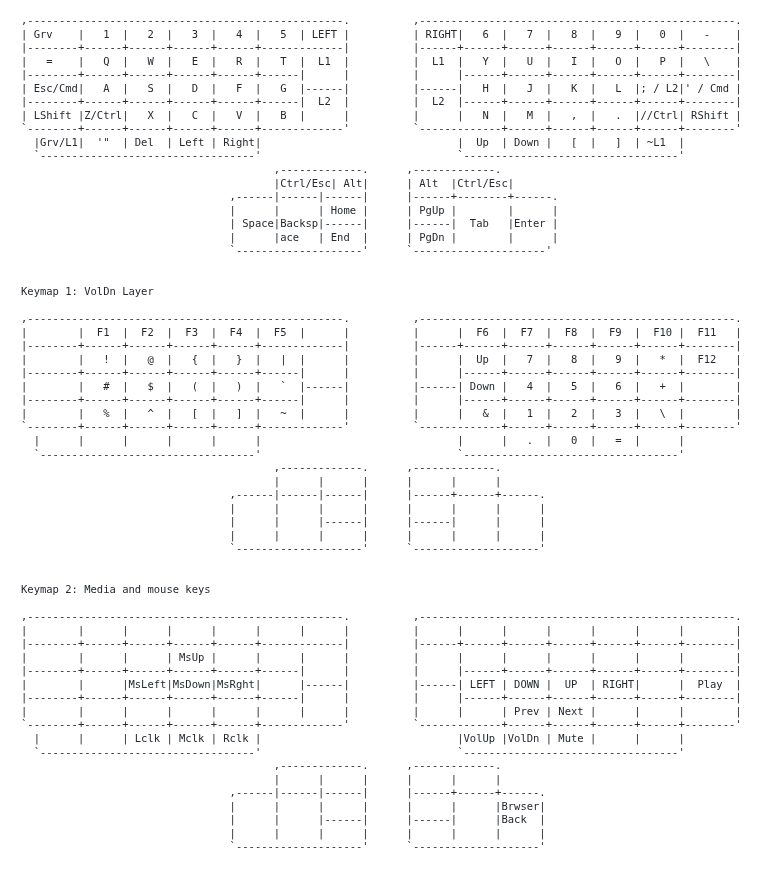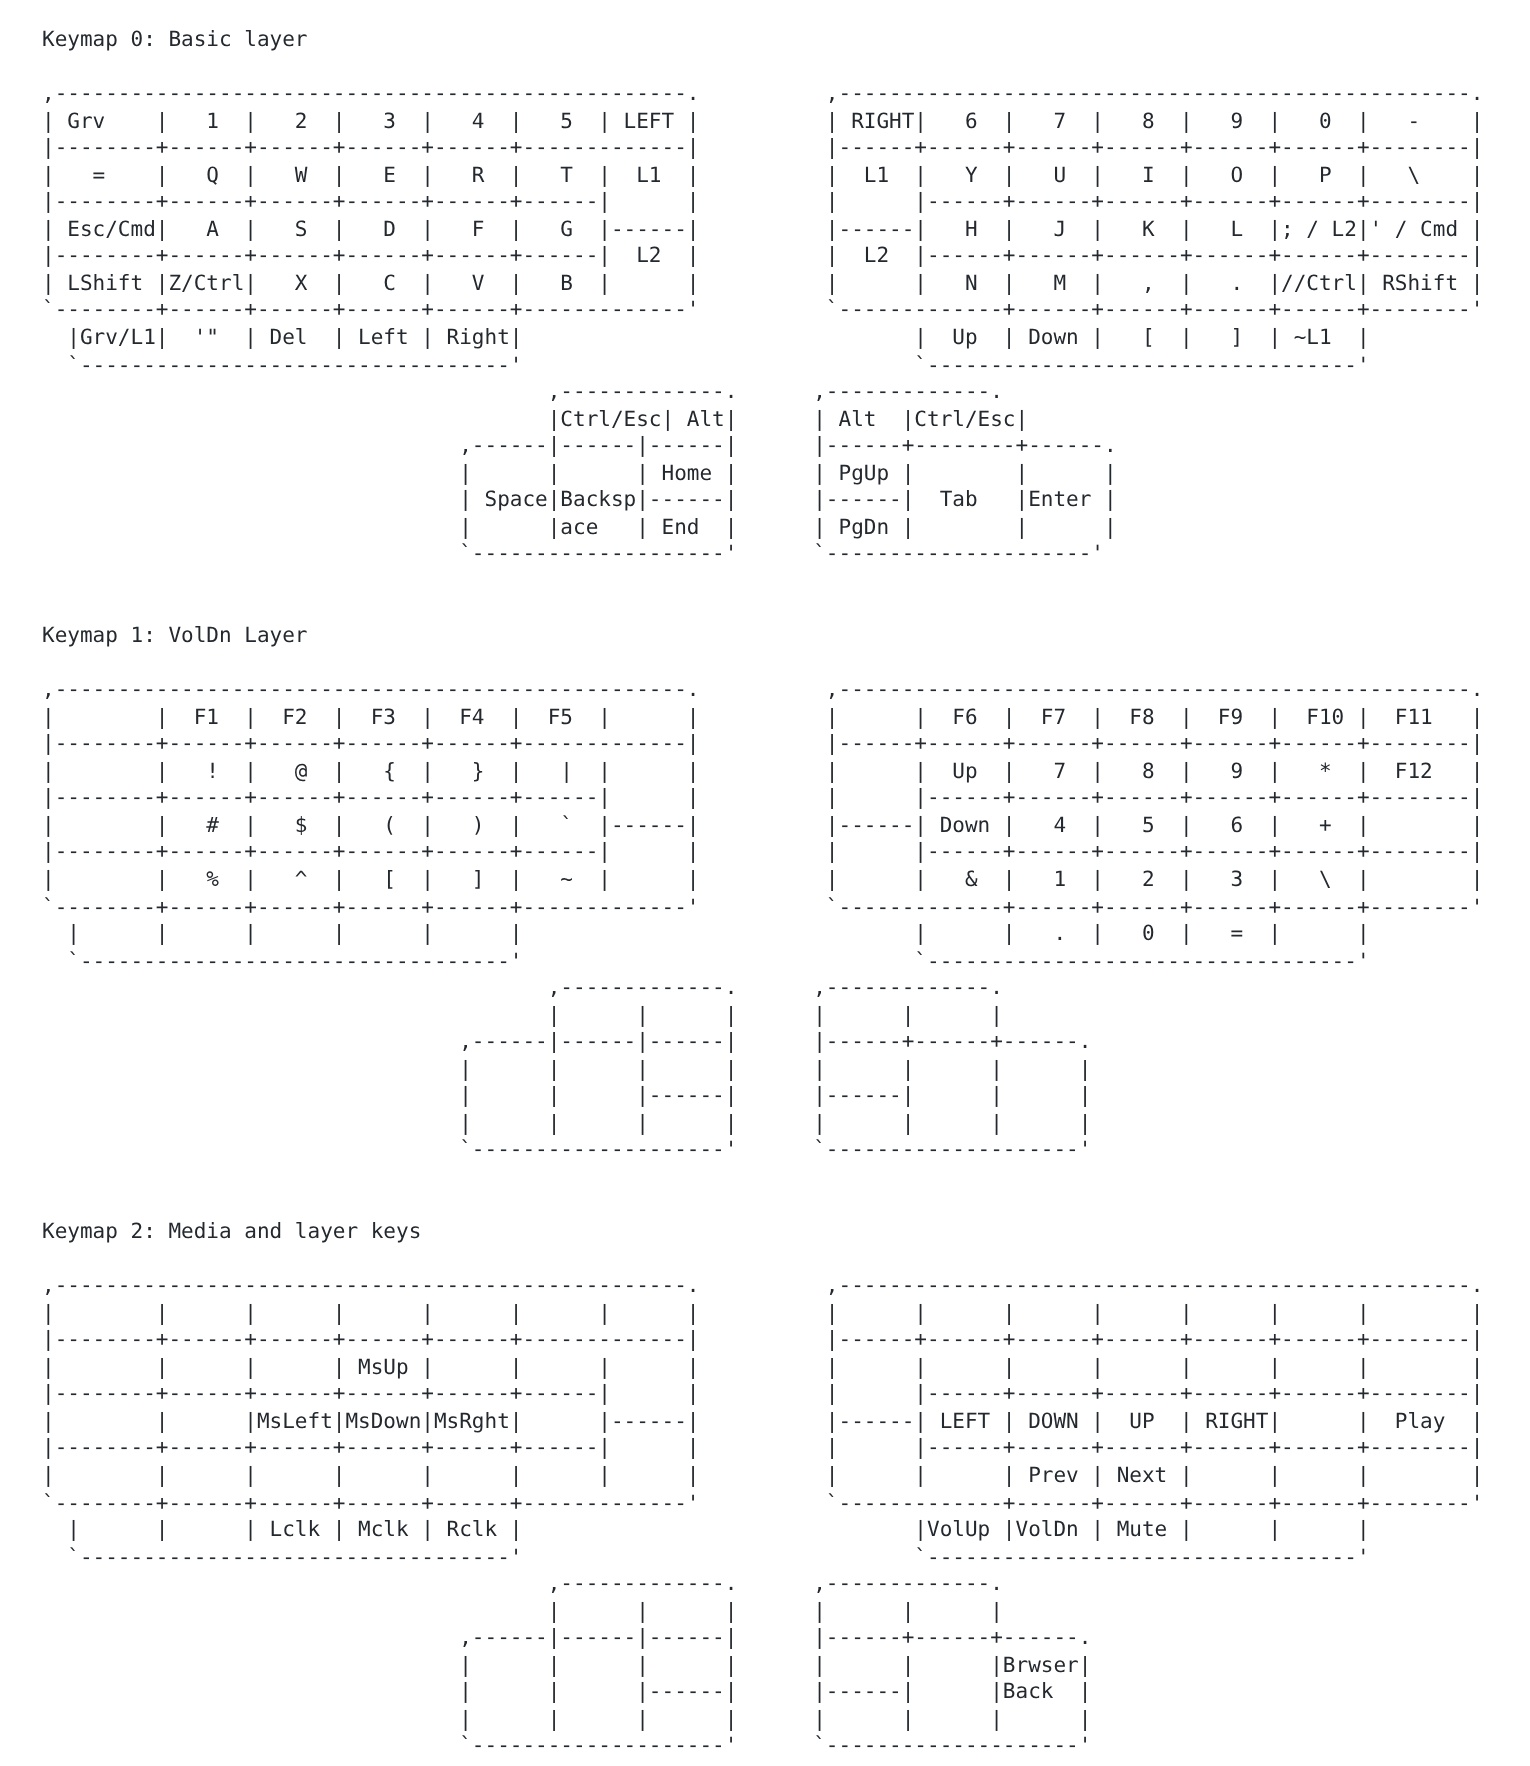--- a/index.html
+++ b/index.html
@@ -35,21 +35,20 @@
     white-space: pre;
     margin: 0;
   }
 </style>
 </head>
 <body style="background: rgb(255, 255, 255);">
 
 <div class="doc" style="color: rgb(36, 41, 47);">
 
   <section class="keymap-block">
-    <div class="keymap-title">Keymap 0: Basic layer</div>
     <pre class="keymap-art">,--------------------------------------------------.          ,--------------------------------------------------.
 | Grv    |   1  |   2  |   3  |   4  |   5  | LEFT |          | RIGHT|   6  |   7  |   8  |   9  |   0  |   -    |
 |--------+------+------+------+------+-------------|          |------+------+------+------+------+------+--------|
 |   =    |   Q  |   W  |   E  |   R  |   T  |  L1  |          |  L1  |   Y  |   U  |   I  |   O  |   P  |   \    |
 |--------+------+------+------+------+------|      |          |      |------+------+------+------+------+--------|
 | Esc/Cmd|   A  |   S  |   D  |   F  |   G  |------|          |------|   H  |   J  |   K  |   L  |; / L2|' / Cmd |
 |--------+------+------+------+------+------|  L2  |          |  L2  |------+------+------+------+------+--------|
 | LShift |Z/Ctrl|   X  |   C  |   V  |   B  |      |          |      |   N  |   M  |   ,  |   .  |//Ctrl| RShift |
 `--------+------+------+------+------+-------------'          `-------------+------+------+------+------+--------'
   |Grv/L1|  '"  | Del  | Left | Right|                               |  Up  | Down |   [  |   ]  | ~L1  |
@@ -79,21 +78,21 @@
                                         ,-------------.      ,-------------.
                                         |      |      |      |      |      |
                                  ,------|------|------|      |------+------+------.
                                  |      |      |      |      |      |      |      |
                                  |      |      |------|      |------|      |      |
                                  |      |      |      |      |      |      |      |
                                  `--------------------'      `--------------------'</pre>
   </section>
 
   <section class="keymap-block">
-    <div class="keymap-title">Keymap 2: Media and layer keys</div>
+    <div class="keymap-title">Keymap 2: Media and mouse keys</div>
     <pre class="keymap-art">,--------------------------------------------------.          ,--------------------------------------------------.
 |        |      |      |      |      |      |      |          |      |      |      |      |      |      |        |
 |--------+------+------+------+------+-------------|          |------+------+------+------+------+------+--------|
 |        |      |      | MsUp |      |      |      |          |      |      |      |      |      |      |        |
 |--------+------+------+------+------+------|      |          |      |------+------+------+------+------+--------|
 |        |      |MsLeft|MsDown|MsRght|      |------|          |------| LEFT | DOWN |  UP  | RIGHT|      |  Play  |
 |--------+------+------+------+------+------|      |          |      |------+------+------+------+------+--------|
 |        |      |      |      |      |      |      |          |      |      | Prev | Next |      |      |        |
 `--------+------+------+------+------+-------------'          `-------------+------+------+------+------+--------'
   |      |      | Lclk | Mclk | Rclk |                               |VolUp |VolDn | Mute |      |      |

